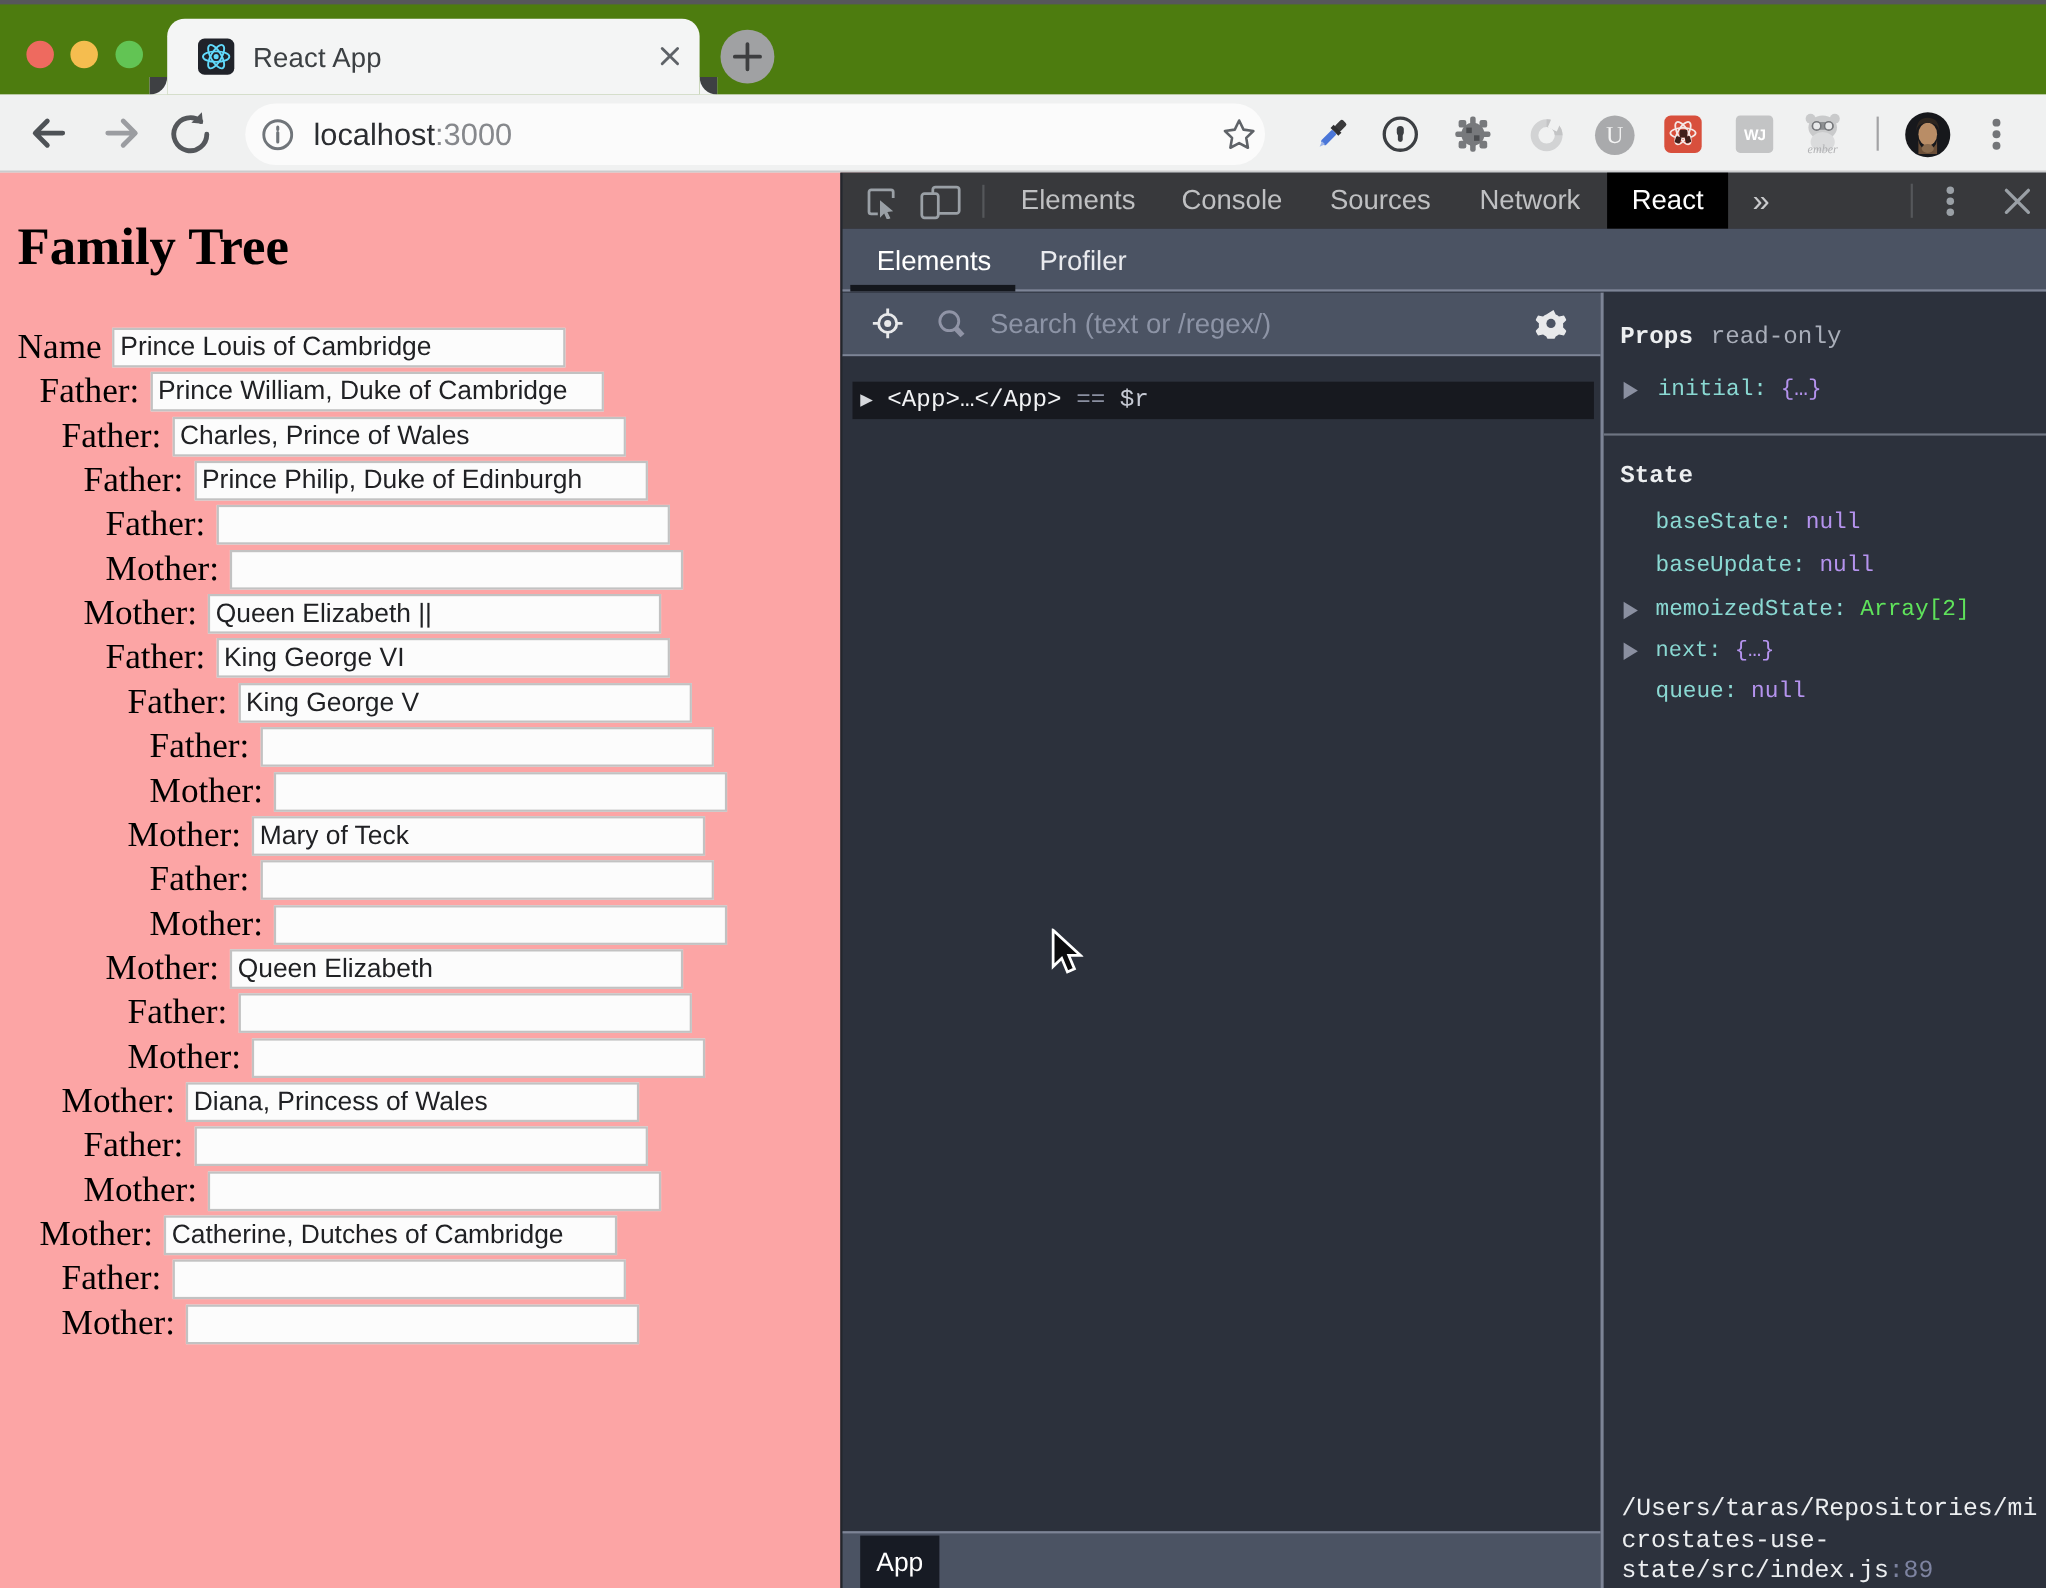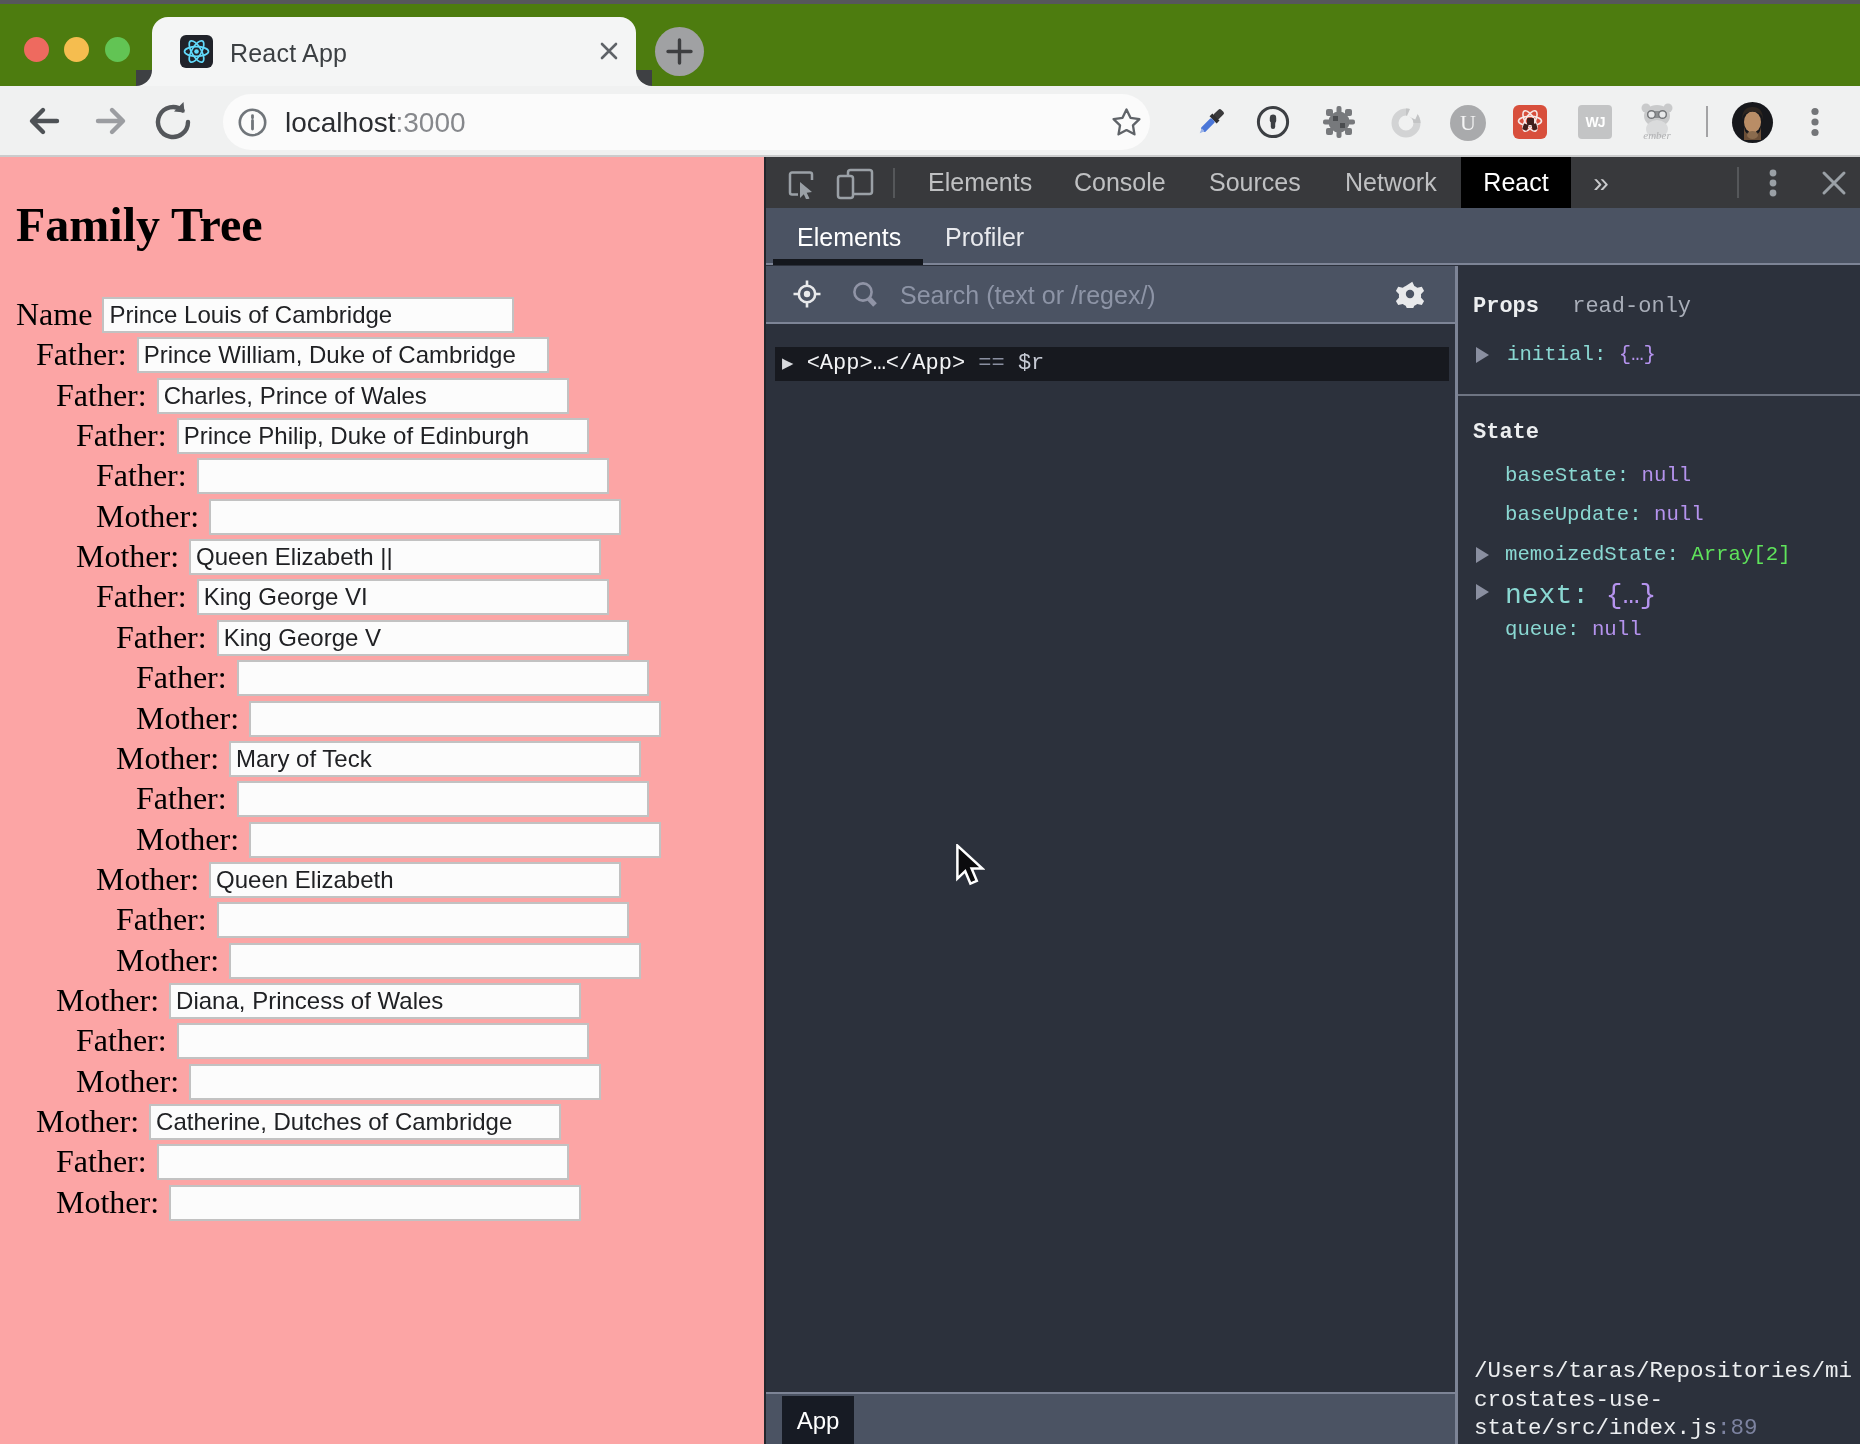--- a/index.html
+++ b/index.html
@@ -254,30 +254,30 @@
   <div id="elembg" class="hatch">
     <div id="selrow">
         <span class="abs" style="left:7px;top:0"><span style="color:#d7d9dd;font-size:19px">▶︎</span>&nbsp;&lt;App&gt;…&lt;/App&gt; <span style="color:#8a8fa0">==</span> <span style="color:#c6cad4">$r</span></span>
       </div>
   </div>
   <div id="lfoot" class="hatch">
       <div id="appchip">App</div>
     </div>
   <div id="divider"></div>
   <div id="rpanel" class="hatch">
-    <div class="abs wh" style="left:15px;top:28px;font-weight:700;font-size:22px">Props <span class="gy" style="font-weight:400;margin-left:20px">read-only</span></div>
+    <div class="abs wh" style="left:15px;top:28px;font-weight:700;font-size:22px">Props <span class="gy" style="font-weight:400;margin-left:3px">read-only</span></div>
     <div class="tri" style="left:18px;top:81px"></div>
     <div class="abs" style="left:49px;top:77px;font-size:20.7px"><span class="cy">initial:</span> <span class="pu">{…}</span></div>
     <div class="abs" style="left:0;top:128px;width:402px;height:2px;background:#6e7482"></div>
     <div class="abs wh" style="left:15px;top:154px;font-weight:700;font-size:22px">State</div>
     <div class="abs" style="left:47px;top:198px;font-size:20.7px"><span class="cy">baseState:</span> <span class="pu">null</span></div>
     <div class="abs" style="left:47px;top:237px;font-size:20.7px"><span class="cy">baseUpdate:</span> <span class="pu">null</span></div>
     <div class="tri" style="left:18px;top:281px"></div>
     <div class="abs" style="left:47px;top:277px;font-size:20.7px"><span class="cy">memoizedState:</span> <span class="gn">Array[2]</span></div>
     <div class="tri" style="left:18px;top:318px"></div>
-    <div class="abs" style="left:47px;top:314px;font-size:28px"><span class="cy">next:</span> <span class="pu">{…}</span></div>
+    <div class="abs" style="left:47px;top:314px;font-size:20px"><span class="cy">next:</span> <span class="pu">{…}</span></div>
     <div class="abs" style="left:47px;top:352px;font-size:20.7px"><span class="cy">queue:</span> <span class="pu">null</span></div>
     <div class="abs wh" style="left:16px;top:1091px;font-size:22.5px;line-height:28.7px">/Users/taras/Repositories/mi<br>crostates-use-<br>state/src/index.js<span style="color:#7d83a0">:89</span></div>
   </div>
 </div>
 <svg class="abs" style="left:955px;top:844px" width="30" height="44" viewBox="0 0 15 22">
   <path d="M1.2 0.8 L1.2 17.3 L5.1 13.6 L7.7 19.8 L10.9 18.4 L8.3 12.3 L13.7 12.3 Z" fill="#0b0b0d" stroke="#ffffff" stroke-width="1.25"></path>
 </svg>
 
 </body></html>

